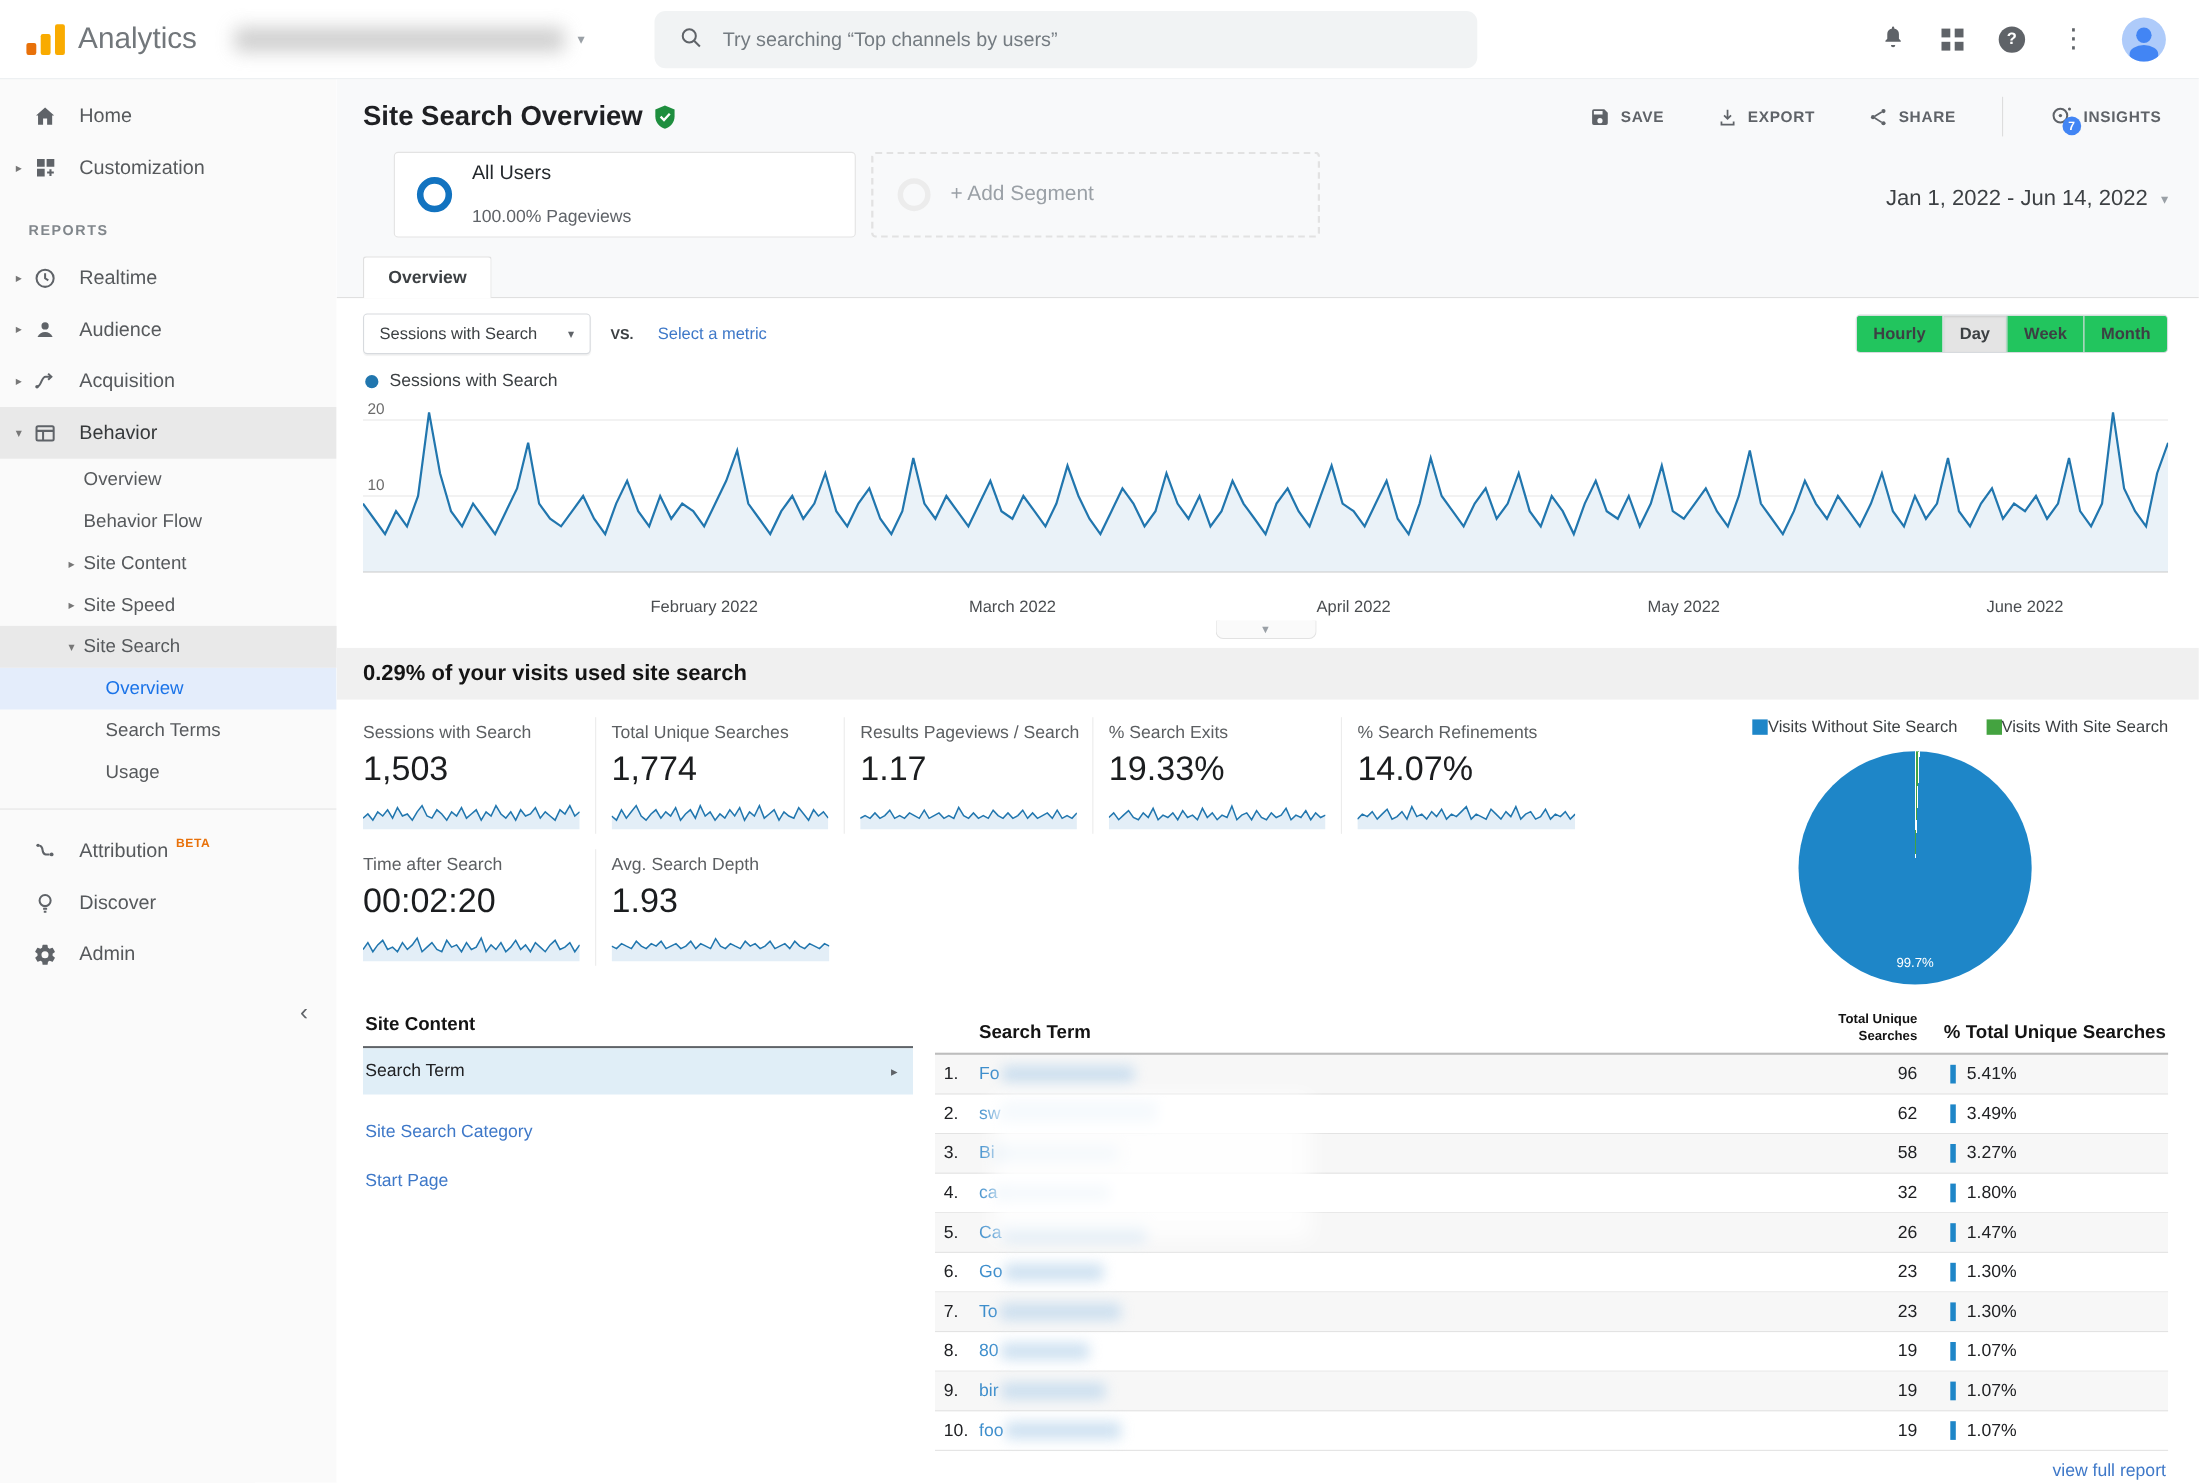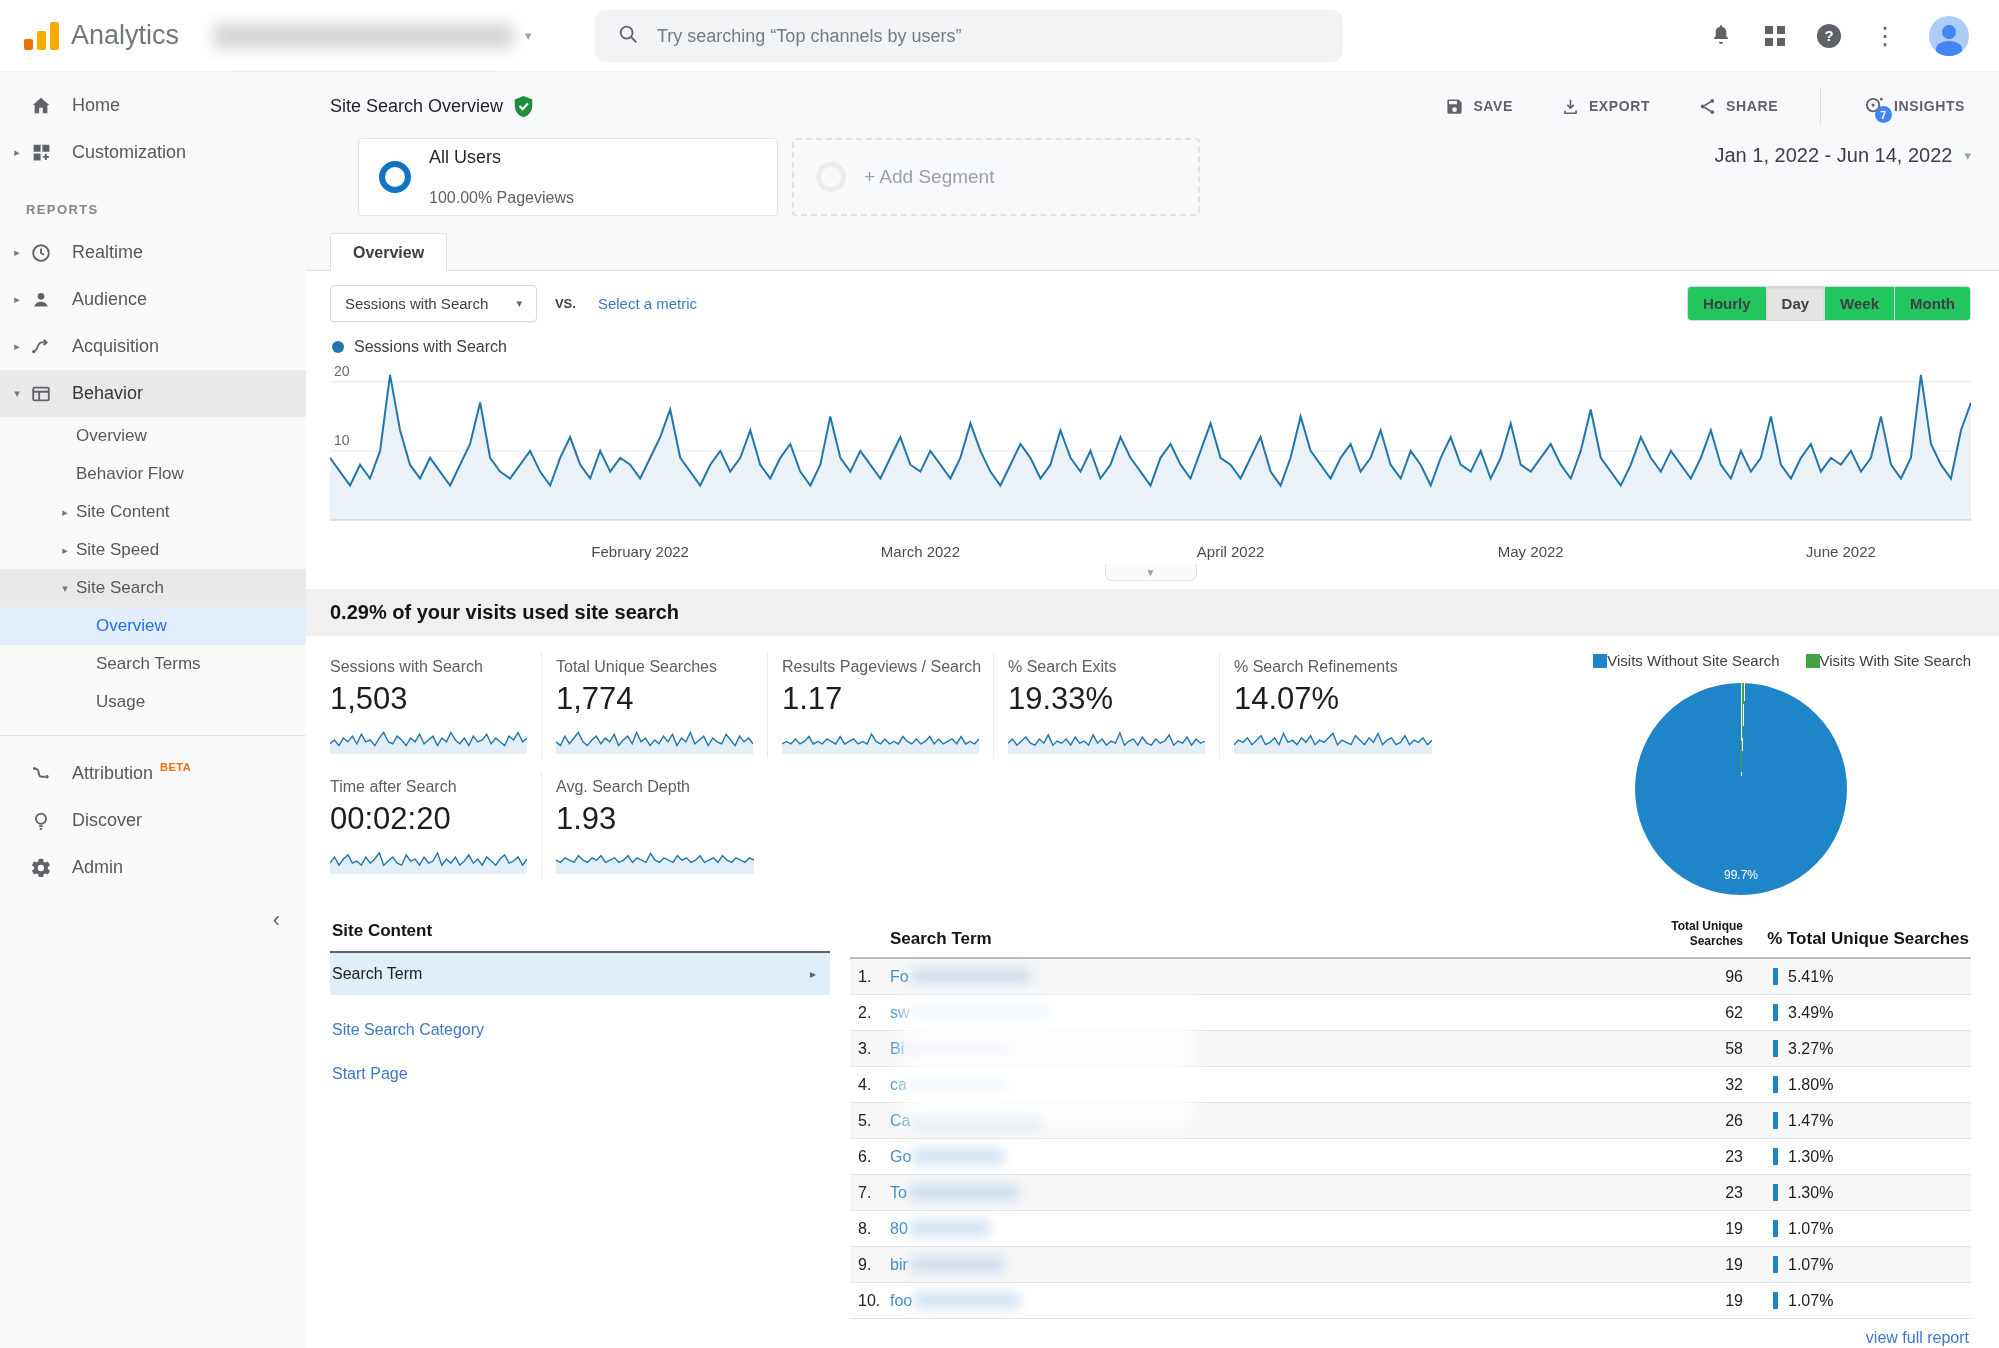--- a/index.html
+++ b/index.html
@@ -44,28 +44,28 @@
   .nav-sub2{display:flex;align-items:center;height:38px;padding-left:96px;font-size:17px;color:#56595c;cursor:pointer;}
   .nav-sub2.selected{background:#e4edfb;color:#1a73e8;}
   .nav-divider{border-top:1px solid #e4e4e4;margin:14px 0;}
   .beta{color:#e8710a;font-size:11px;font-weight:700;margin-left:7px;position:relative;top:-7px;letter-spacing:.5px;}
   .nav-collapse{padding:16px 26px 0 0;text-align:right;color:#5f6368;font-size:22px;cursor:pointer;}
 
   
   main{flex:1;display:flex;flex-direction:column;background:#fff;overflow:hidden;}
   .page-head{background:#f8f9fa;padding:16px 28px 0 24px;}
   .title-row{display:flex;align-items:center;height:36px;}
-  h1{font-size:18px;font-weight:400;color:#1f2023;margin:0 10px 0 0;}
+  h1{font-size:25px;font-weight:700;color:#1f2023;margin:0 10px 0 0;}
   .shield{display:flex;align-items:center;}
   .actions{margin-left:auto;display:flex;align-items:center;gap:36px;}
   .action-btn{display:flex;align-items:center;gap:9px;font-size:14px;letter-spacing:.6px;color:#5f6368;font-weight:700;background:none;border:none;cursor:pointer;font-family:inherit;}
   .a-ic{position:relative;display:flex;}
   .ins-badge{position:absolute;right:-7px;bottom:-6px;width:17px;height:17px;border-radius:50%;background:#4285f4;color:#fff;font-size:11px;display:flex;align-items:center;justify-content:center;font-weight:700;}
   .action-sep{width:1px;height:36px;background:#ddd;}
-  .segments-row{display:flex;align-items:flex-start;margin-top:14px;padding-left:28px;}
+  .segments-row{display:flex;align-items:center;margin-top:14px;padding-left:28px;}
   .seg-card{width:420px;height:78px;background:#fff;border:1px solid #e3e3e3;border-radius:4px;display:flex;align-items:center;padding:0 20px;gap:18px;cursor:pointer;}
   .seg-circle{width:32px;height:32px;border-radius:50%;border:6px solid #1273c0;flex-shrink:0;}
   .seg-title{font-size:18px;color:#24282c;font-weight:500;}
   .seg-sub{font-size:16px;color:#5f6368;margin-top:21px;}
   .add-seg{width:408px;height:78px;border:2px dashed #e2e2e2;border-radius:4px;margin-left:14px;display:flex;align-items:center;padding:0 22px;gap:18px;cursor:pointer;}
   .add-circle{width:30px;height:30px;border-radius:50%;border:5px solid #ececec;flex-shrink:0;}
   .add-label{font-size:19px;color:#9aa0a6;}
   .date-box{margin-left:auto;display:flex;align-items:center;gap:12px;padding-top:6px;font-size:20px;color:#3c4043;cursor:pointer;}
   .date-caret{color:#9aa0a6;font-size:13px;}
   .tab{display:inline-block;margin-top:16px;background:#fff;border:1px solid #e0e0e0;border-bottom:none;border-radius:3px 3px 0 0;padding:10px 22px 9px;font-size:16px;font-weight:700;color:#3c4043;position:relative;top:1px;cursor:pointer;}

